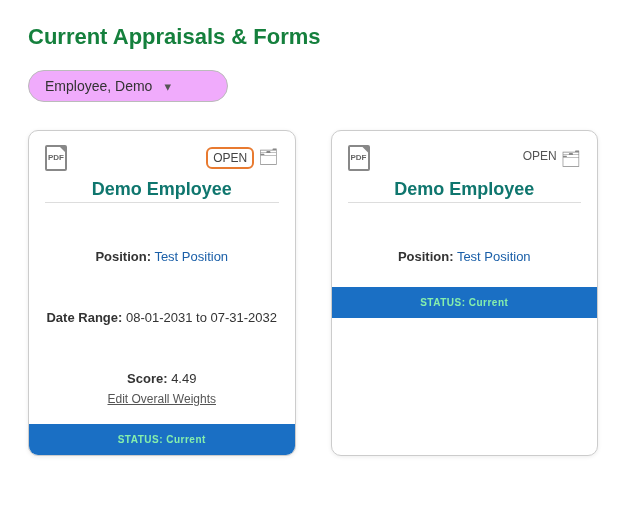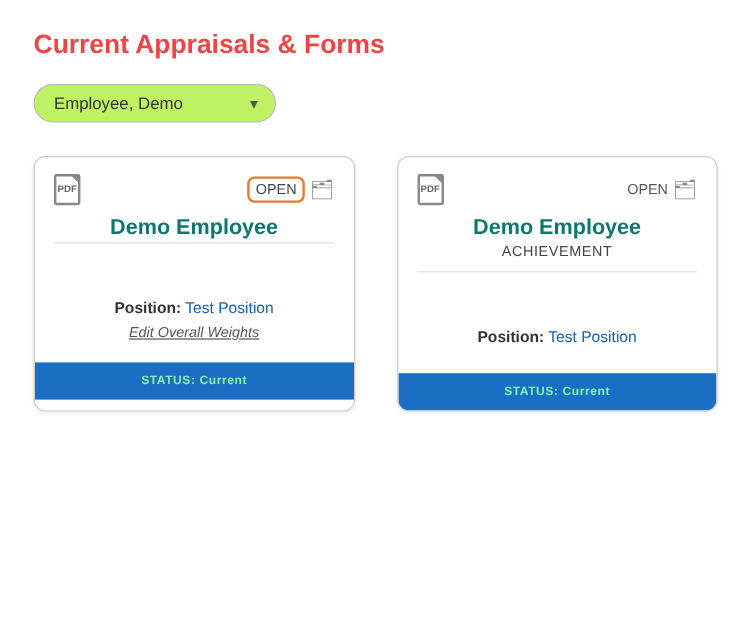--- a/index.html
+++ b/index.html
@@ -5,42 +5,41 @@
     * { box-sizing: border-box; margin: 0; padding: 0; }
     body {
       font-family: Arial, sans-serif;
       background: #fff;
       width: 626px;
       min-height: 514px;
       padding: 24px 28px;
     }
 
     .page-title {
-      color: #ef4444;
+      color: #15803d;
       font-size: 22px;
       font-weight: bold;
       margin-bottom: 20px;
     }
 
     .dropdown-container {
       margin-bottom: 28px;
     }
 
     .dropdown {
       display: inline-flex;
       align-items: center;
       border: 1.5px solid #bbb;
       border-radius: 20px;
       padding: 7px 14px 7px 16px;
       min-width: 200px;
       cursor: pointer;
-      background: #bef264;
+      background: #f0abfc;
       font-size: 14px;
       color: #333;
-      gap: 44px;
     }
 
     .dropdown .chevron {
       margin-left: 12px;
       font-size: 13px;
       color: #555;
     }
 
     .cards-row {
       display: flex;
@@ -97,21 +96,20 @@
       top: -1px;
       right: -1px;
       width: 7px;
       height: 7px;
       background: #888;
       clip-path: polygon(0 0, 100% 100%, 100% 0);
     }
 
     .open-btn-group {
       display: flex;
-      align-items: center;
       gap: 4px;
     }
 
     .open-link {
       font-size: 12px;
       color: #555;
       text-decoration: none;
       cursor: pointer;
     }
 
@@ -164,21 +162,20 @@
     }
 
     .edit-link {
       display: block;
       text-align: center;
       font-size: 12px;
       color: #555;
       text-decoration: underline;
       cursor: pointer;
       margin-top: 6px;
-      font-style: italic;
     }
 
     .card-footer {
       background: #1a6fc4;
       color: #86efac;
       text-align: center;
       padding: 10px;
       font-size: 10px;
       font-weight: bold;
       letter-spacing: 0.5px;
@@ -208,38 +205,45 @@
           <span class="open-link highlighted">OPEN</span>
           <span class="folder-icon">🗂</span>
         </div>
       </div>
       <div class="card-employee-name">Demo Employee</div>
       <hr class="card-divider">
       <div class="card-info">
         <strong>Position:</strong>
         <a href="#">Test Position</a>
       </div>
+      <div class="card-info">
+        <strong>Date Range:</strong>
+        <span>08-01-2031 to 07-31-2032</span>
+      </div>
+      <div class="card-info">
+        <strong>Score:</strong>
+        <span>4.49</span>
+      </div>
       <a class="edit-link" href="#">Edit Overall Weights</a>
     </div>
     <div class="card-footer">STATUS: Current</div>
   </div>
 
   <div class="appraisal-card">
     <div class="card-body">
       <div class="card-top-row">
         <div class="pdf-icon">
           <div class="pdf-box">PDF</div>
         </div>
         <div class="open-btn-group">
           <span class="open-link">OPEN</span>
           <span class="folder-icon">🗂</span>
         </div>
       </div>
       <div class="card-employee-name">Demo Employee</div>
-      <div class="card-review-type">ACHIEVEMENT</div>
       <hr class="card-divider">
       <div class="card-info">
         <strong>Position:</strong>
         <a href="#">Test Position</a>
       </div>
     </div>
     <div class="card-footer">STATUS: Current</div>
   </div>
 </div>
 

